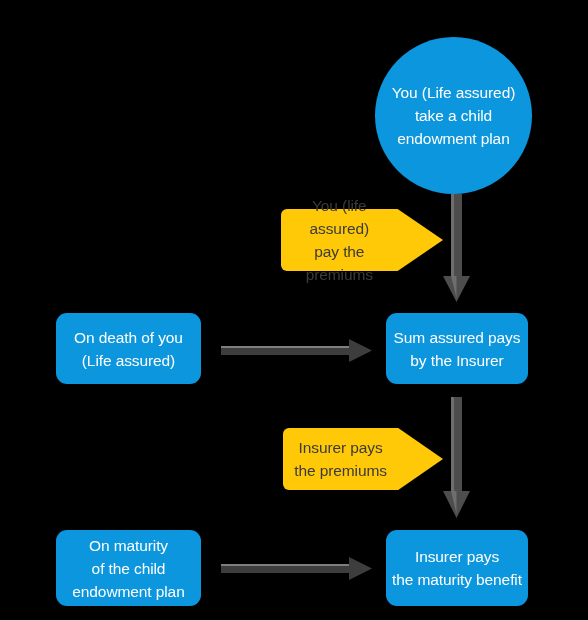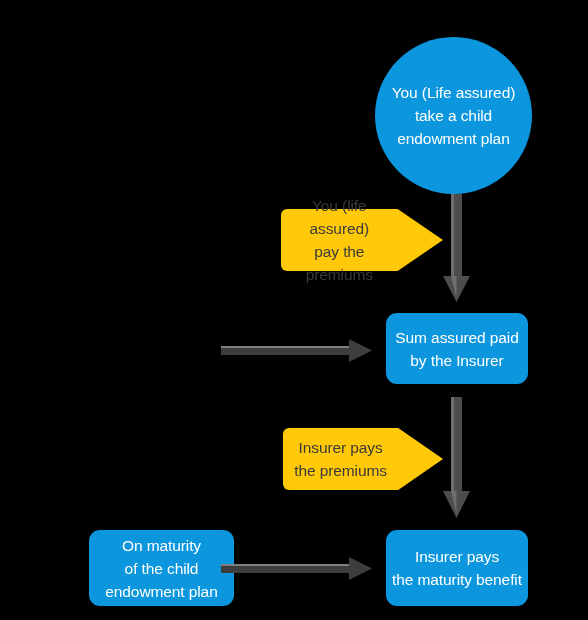--- a/index.html
+++ b/index.html
@@ -111,43 +111,47 @@
     <polygon points="8,0 19,0 19,82 27,82 13.5,108 0,82 8,82" fill="#4d4d4d"></polygon>
     <polygon points="8,0 11,0 11,82 13.5,82 13.5,104 8,82" fill="#8a8a8a" opacity="0.55"></polygon>
   </svg>
 
   <div class="chevron-node" style="left:281px; top:193px; width:162px; height:62px;">
     <div class="chevron-body"></div>
     <div class="node-text">You (life assured)
 pay the premiums</div>
   </div>
 
+  <div class="box-node" style="left:56px; top:297px; width:145px; height:71px;">
+    <div class="node-text">On death of you
+(Life assured)</div>
+  </div>
 
   <svg class="arrow-svg" style="left:221px; top:322px; width:152px; height:25px;" viewBox="0 0 152 25">
     <polygon points="0,8 128,8 128,1 151,12.5 128,24 128,17 0,17" fill="#3d3d3d"></polygon>
     <polygon points="0,8 128,8 128,10 0,10" fill="#9a9a9a" opacity="0.7"></polygon>
   </svg>
 
   <div class="box-node" style="left:386px; top:297px; width:142px; height:71px;">
-    <div class="node-text">Sum assured paid
+    <div class="node-text">Sum assured pays
 by the Insurer</div>
   </div>
 
   <svg class="arrow-svg" style="left:443px; top:381px; width:28px; height:123px;" viewBox="0 0 28 123">
     <polygon points="8,0 19,0 19,94 27,94 13.5,121 0,94 8,94" fill="#4d4d4d"></polygon>
     <polygon points="8,0 11,0 11,94 13.5,94 13.5,117 8,94" fill="#8a8a8a" opacity="0.55"></polygon>
   </svg>
 
   <div class="chevron-node" style="left:283px; top:412px; width:160px; height:62px;">
     <div class="chevron-body"></div>
     <div class="node-text">Insurer pays
 the premiums</div>
   </div>
 
-  <div class="box-node" style="left:56px; top:514px; width:145px; height:76px;margin-left:33px;">
+  <div class="box-node" style="left:56px; top:514px; width:145px; height:76px;">
     <div class="node-text">On maturity
 of the child
 endowment plan</div>
   </div>
 
   <svg class="arrow-svg" style="left:221px; top:540px; width:152px; height:25px;" viewBox="0 0 152 25">
     <polygon points="0,8 128,8 128,1 151,12.5 128,24 128,17 0,17" fill="#3d3d3d"></polygon>
     <polygon points="0,8 128,8 128,10 0,10" fill="#9a9a9a" opacity="0.7"></polygon>
   </svg>
 

